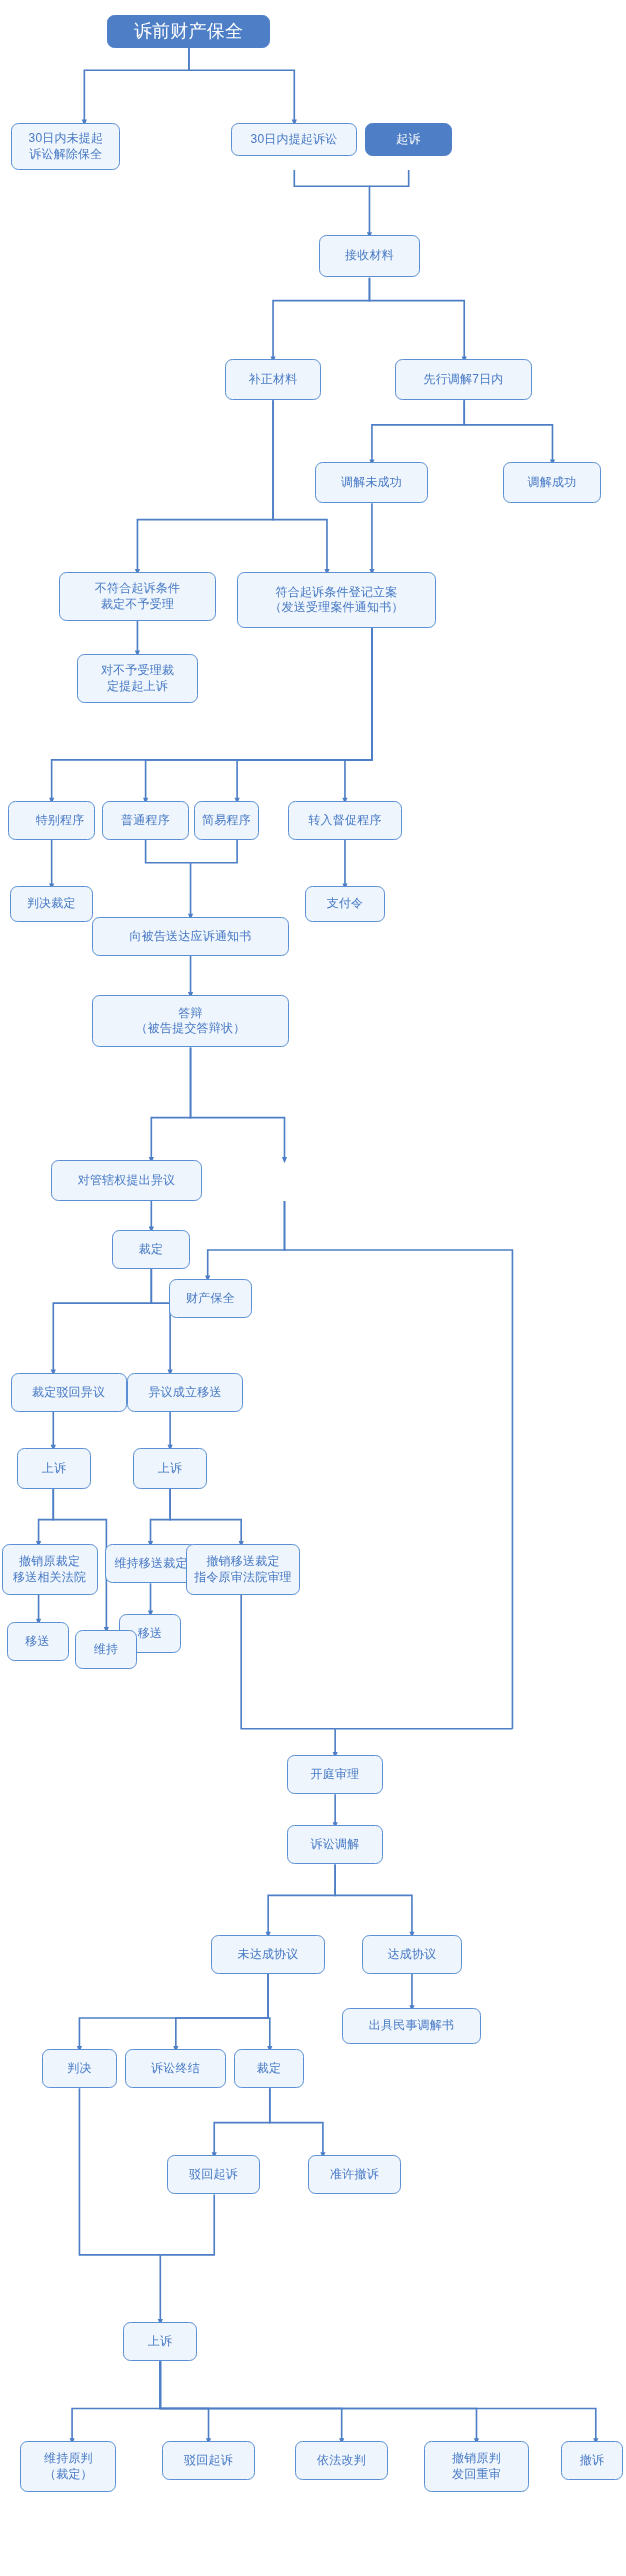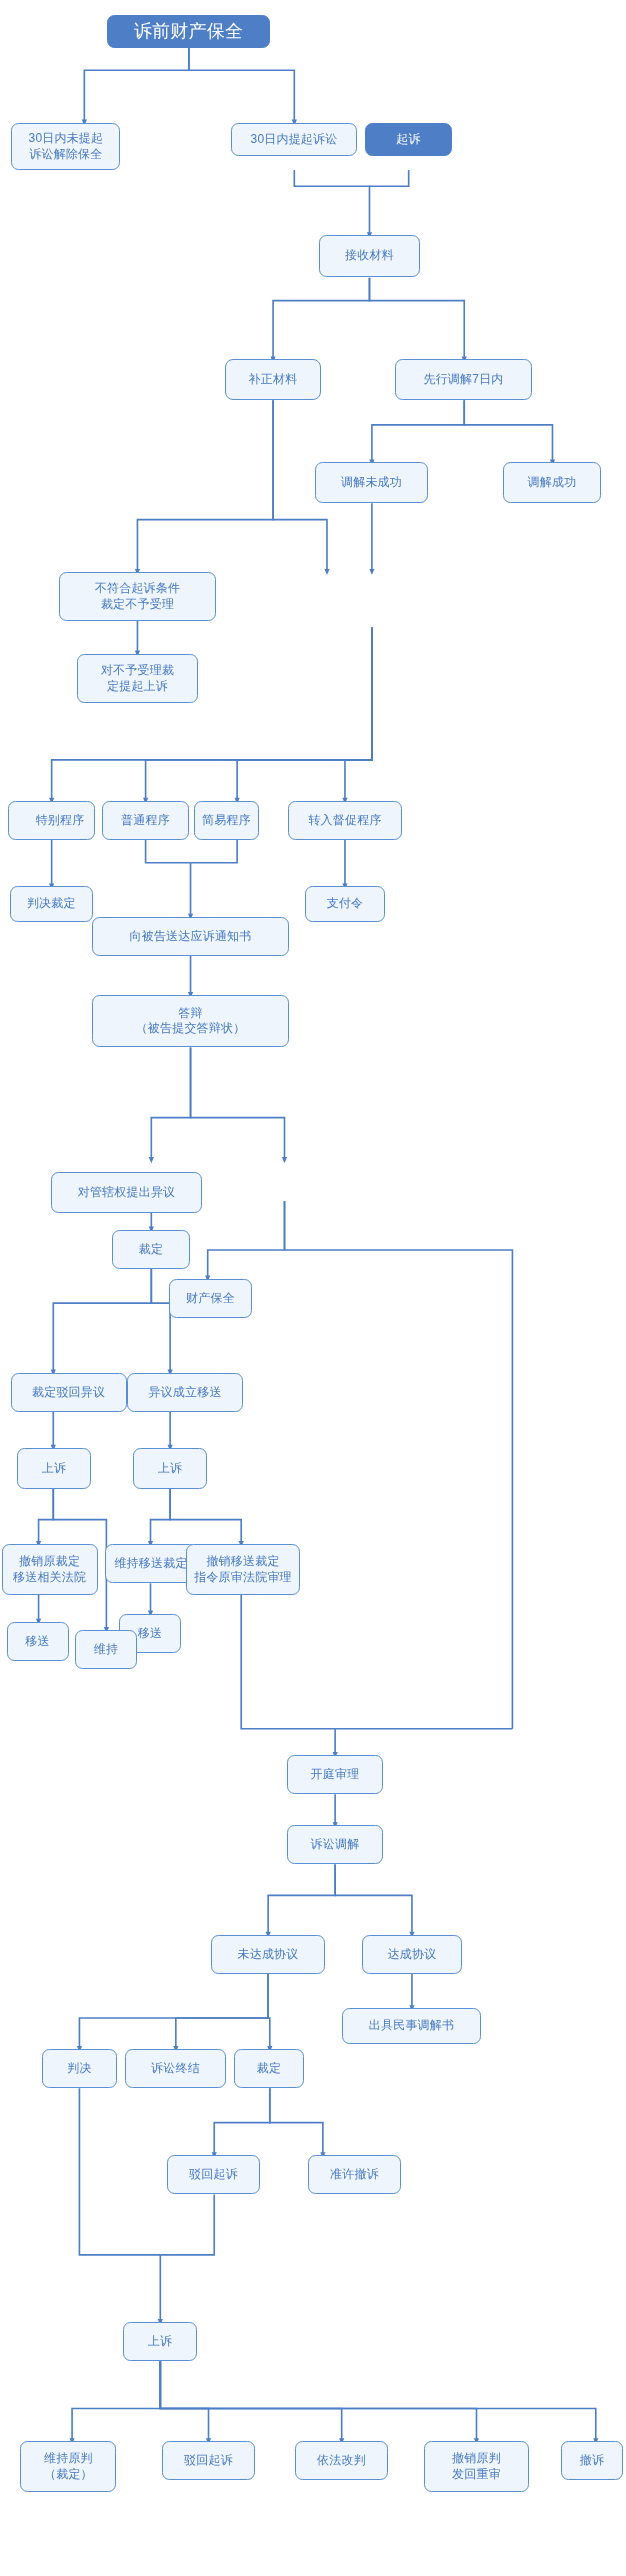--- a/index.html
+++ b/index.html
@@ -155,31 +155,33 @@
 
   <div class="node" style="left:11.4px; top:123px; width:109px; height:47px;">30日内未提起
 诉讼解除保全</div>
 
   <div class="node" style="left:231px; top:123px; width:126px; height:33px;">30日内提起诉讼</div>
 
   <div class="node accent" style="left:365px; top:123px; width:87px; height:33px;">起诉</div>
 
   <div class="node" style="left:319px; top:235px; width:101px; height:42px;">接收材料</div>
 
-  <div class="node" style="left:225px; top:359px; width:96px; height:41px;border-radius:8px;">补正材料</div>
+  <div class="node" style="left:225px; top:359px; width:96px; height:41px;">补正材料</div>
 
   <div class="node" style="left:395px; top:359px; width:137px; height:41px;">先行调解7日内</div>
 
   <div class="node" style="left:315px; top:462px; width:113px; height:41px;">调解未成功</div>
 
   <div class="node" style="left:503px; top:462px; width:98px; height:41px;">调解成功</div>
 
   <div class="node" style="left:59px; top:572px; width:157px; height:49px;">不符合起诉条件
 裁定不予受理</div>
 
+  <div class="node" style="left:237px; top:572px; width:199px; height:56px;">符合起诉条件登记立案
+（发送受理案件通知书）</div>
 
   <div class="node" style="left:77px; top:654px; width:121px; height:49px;">对不予受理裁
 定提起上诉</div>
 
   <div class="node" style="left:8.2px; top:801px; width:87px; height:39px;padding-left:20px;">特别程序</div>
 
   <div class="node" style="left:102px; top:801px; width:87px; height:39px;text-align:center;">普通程序</div>
 
   <div class="node" style="left:194px; top:801px; width:65px; height:39px;">简易程序</div>
 
@@ -187,21 +189,21 @@
 
   <div class="node" style="left:9.8px; top:886px; width:83px; height:36px;">判决裁定</div>
 
   <div class="node" style="left:305px; top:886px; width:80px; height:36px;">支付令</div>
 
   <div class="node" style="left:92px; top:917px; width:197px; height:39px;">向被告送达应诉通知书</div>
 
   <div class="node" style="left:92px; top:995px; width:197px; height:52px;">答辩
 （被告提交答辩状）</div>
 
-  <div class="node" style="left:51px; top:1160px; width:151px; height:41px;margin-top:12px;">对管辖权提出异议</div>
+  <div class="node" style="left:51px; top:1160px; width:151px; height:41px;">对管辖权提出异议</div>
 
 
   <div class="node" style="left:112px; top:1230px; width:78px; height:39px;">裁定</div>
 
   <div class="node" style="left:169px; top:1279px; width:83px; height:39px;">财产保全</div>
 
   <div class="node" style="left:10.6px; top:1373px; width:116px; height:39px;">裁定驳回异议</div>
 
   <div class="node" style="left:127px; top:1373px; width:116px; height:39px;">异议成立移送</div>
 

